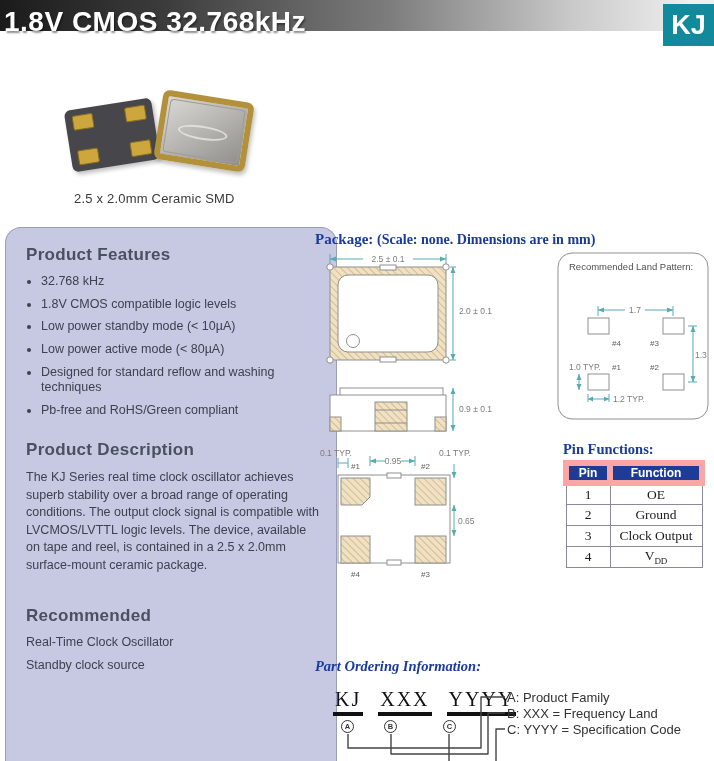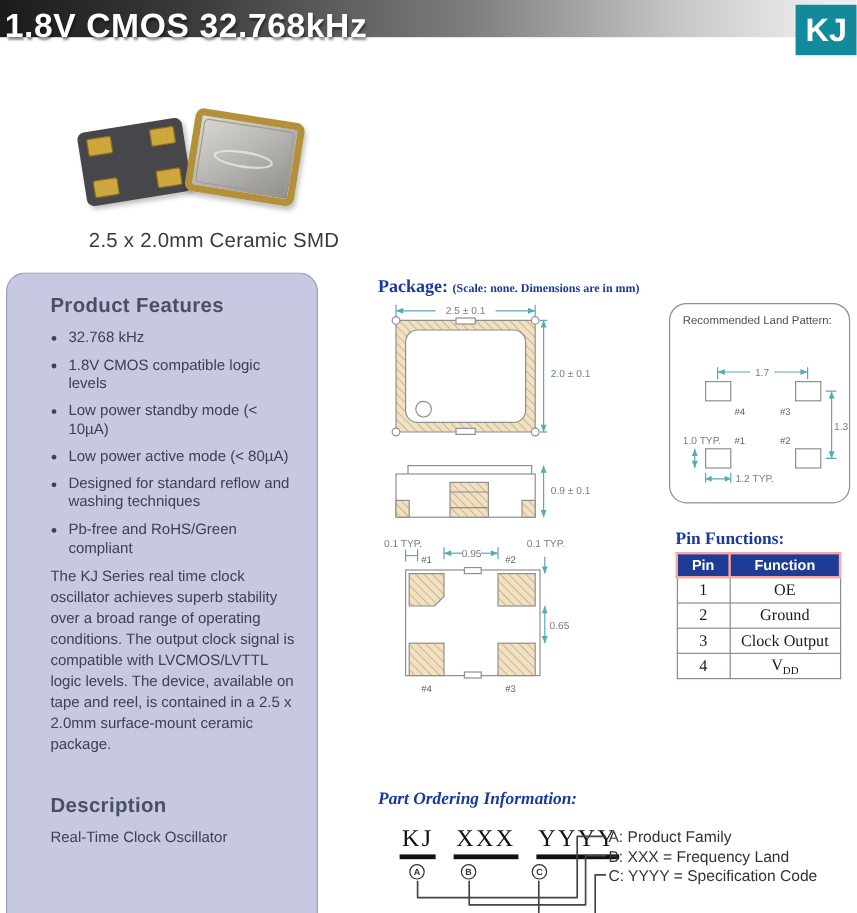--- a/index.html
+++ b/index.html
@@ -21,52 +21,52 @@
                  border-radius:6px; transform:rotate(-9deg); box-shadow:2px 3px 4px rgba(0,0,0,.25); }
   .chip-bottom .pad { position:absolute; width:21px; height:15px; background:#cda73d; border:1px solid #8a6d1e; border-radius:2px; }
   .pad.tl { left:7px;  top:6px; }  .pad.tr { right:7px; top:6px; }
   .pad.bl { left:7px;  bottom:6px; } .pad.br { right:7px; bottom:6px; }
   .chip-top { position:absolute; left:158px; top:96px; width:92px; height:70px; border:6px solid #b2913a;
               border-radius:7px; background:linear-gradient(140deg,#d9d8d4 0%,#b9b8b4 45%,#8f8e8a 100%);
               transform:rotate(9deg); box-shadow:2px 3px 4px rgba(0,0,0,.25); }
   .chip-top .lid-line { position:absolute; inset:2px; border:1px solid #9f9c94; border-radius:4px; }
   .chip-top .oval-logo { position:absolute; left:14px; top:24px; width:50px; height:14px; border:2px solid #e9e7e2;
                          border-radius:50%; opacity:.8; }
-  .photo-caption { position:absolute; left:74px; top:191px; font-size:17px; color:#3a3a3a; letter-spacing:.2px; }
-
-  
-  .panel { position:absolute; left:5px; top:227px; width:260px; height:534px; background:#c7c8e2;
-           border:1px solid #9b9dbd; border-bottom:none; border-radius:16px 16px 0 0; padding:17px 16px 0 36px; }
+  .photo-caption { position:absolute; left:74px; top:191px; font-size:13px; color:#3a3a3a; letter-spacing:.2px; }
+
+  
+  .panel { position:absolute; left:5px; top:227px; width:332px; height:534px; background:#c7c8e2;
+           border:1px solid #9b9dbd; border-bottom:none; border-radius:16px 16px 0 0; padding:17px 16px 0 20px; }
   .panel h2 { font-size:17px; font-weight:bold; color:#4b5061; letter-spacing:.3px; margin-bottom:9px; }
   .panel ul { list-style:disc; padding-left:15px; }
   .panel ul li { font-size:12.5px; color:#3d4150; margin-bottom:7px; line-height:1.25; }
   .panel .desc { font-size:12.5px; color:#3d4150; line-height:1.4; }
   .sec-desc { margin-top:22px; }
   .sec-apps { margin-top:32px; }
   .app-item { font-size:12.5px; color:#3d4150; margin-bottom:9px; }
 
   
   .blue-title { font-family:"Liberation Serif", serif; font-weight:bold; color:#1b3a9e; }
   .pkg-title  { position:absolute; left:315px; top:231px; font-size:15px; }
-  .pkg-title .note { font-size:10px; }
+  .pkg-title .note { font-size:14px; }
   .pinfn-title { position:absolute; left:563px; top:441px; font-size:14.5px; }
   .order-title { position:absolute; left:315px; top:658px; font-size:14.5px;font-style:italic; }
 
   
   svg text { font-family:"Liberation Sans", sans-serif; }
   .dimtxt { fill:#7c7c7c; font-size:8.5px; }
   .pintxt { fill:#606060; font-size:8px; }
   .lp-title { fill:#4f4f4f; font-size:9.5px; }
   .outline { stroke:#8f8f8f; fill:#fff; }
   .dimline { stroke:#57abb3; stroke-width:1; fill:none; }
 
   
   .pinfn-table { position:absolute; left:563px; top:460px; border-collapse:collapse; }
   .pinfn-table th { width:44px; background:#1e3c96; color:#fff; font-size:12px; font-weight:bold;
-                    height:20px; border:2px solid #fca5a5; }
+                    height:20px; border:6px solid #fca5a5; }
   .pinfn-table th.fn { width:92px; }
   .pinfn-table td { font-family:"Liberation Serif", serif; font-size:13.5px; color:#1a1a1a;
                     text-align:center; height:21px; border:1px solid #8a8a9a; }
   .pinfn-table sub { font-size:9px; }
 
   
   .part-string { position:absolute; left:333px; top:688px; font-family:"Liberation Serif", serif;
                  font-weight:normal; font-size:20px; color:#111; }
   .part-group { display:inline-block; text-align:center; border-bottom:4px solid #111;
                 padding:0 2px 1px 2px; margin-right:10px; letter-spacing:2px; }
@@ -103,23 +103,25 @@
   <div class="panel">
     <h2>Product Features</h2>
     <ul>
       <li>32.768 kHz</li>
       <li>1.8V CMOS compatible logic levels</li>
       <li>Low power standby mode (&lt; 10µA)</li>
       <li>Low power active mode (&lt; 80µA)</li>
       <li>Designed for standard reflow and washing techniques</li>
       <li>Pb-free and RoHS/Green compliant</li>
     </ul>
+    <h2 class="sec-desc">Product Description</h2>
     <p class="desc">The KJ Series real time clock oscillator achieves superb stability over a broad range of operating conditions. The output clock signal is compatible with LVCMOS/LVTTL logic levels.  The device, available on tape and reel, is contained in a 2.5 x 2.0mm surface-mount ceramic package.</p>
-    <h2 class="sec-apps">Description</h2>
+    <h2 class="sec-apps">Recommended</h2>
     <div class="app-item">Real-Time Clock Oscillator</div>
+    <div class="app-item">Standby clock source</div>
   </div>
 
   <div class="blue-title pkg-title">
     <span>Package:</span>
     <span class="note">(Scale: none. Dimensions are in mm)</span>
   </div>
 
   <svg style="position:absolute;left:315px;top:250px;" width="245" height="340" viewBox="0 0 245 340">
     <defs>
       <pattern id="hatch" width="5" height="5" patternUnits="userSpaceOnUse" patternTransform="rotate(-45)">

